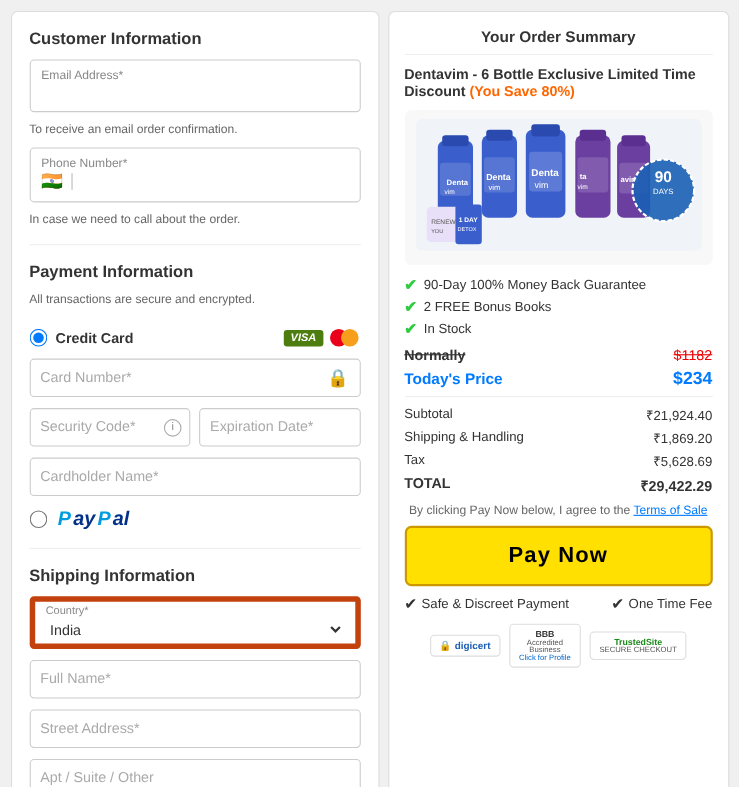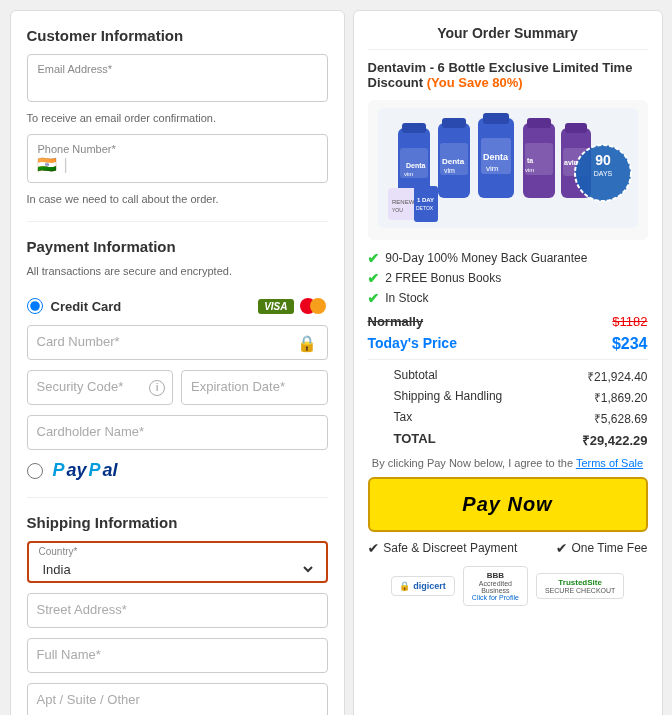--- a/index.html
+++ b/index.html
@@ -56,27 +56,27 @@
     .feature-item { display: flex; align-items: center; gap: 6px; font-size: 12px; color: #333; margin-bottom: 4px; }
     .check-green { color: #2ecc40; font-size: 14px; font-weight: bold; }
 
     .price-row { display: flex; justify-content: space-between; margin-bottom: 6px; }
     .normally-label { font-size: 13px; font-weight: bold; color: #333; }
     .normally-price { font-size: 13px; color: #e00; text-decoration: line-through; }
     .today-label { font-size: 14px; font-weight: bold; color: #007bff; text-align: center; }
     .today-price { font-size: 16px; font-weight: bold; color: #007bff; }
 
     .order-breakdown { border-top: 1px solid #eee; padding-top: 8px; margin-top: 6px; }
-    .breakdown-row { display: flex; justify-content: space-between; font-size: 12px; color: #333; margin-bottom: 4px; margin-left: 26px; }
+    .breakdown-row { display: flex; justify-content: space-between; font-size: 12px; color: #333; margin-bottom: 4px; }
     .breakdown-row.total { font-weight: bold; font-size: 13px; }
 
     .terms-text { font-size: 11px; color: #666; text-align: center; margin: 8px 0; }
     .terms-link { color: #007bff; text-decoration: underline; }
 
-    .pay-now-btn { width: 100%; background: #ffe000; border: 2px solid #cc9900; border-radius: 6px; padding: 14px; font-size: 20px; font-weight: bold; color: #000; cursor: pointer; margin-bottom: 8px; letter-spacing: 1px; font-style: italic; }
+    .pay-now-btn { width: 100%; background: #ffe000; border: 2px solid #cc9900; border-radius: 6px; padding: 14px; font-size: 20px; font-weight: bold; color: #000; cursor: pointer; margin-bottom: 8px; letter-spacing: 1px; }
 
     .trust-badges { display: flex; justify-content: space-between; align-items: center; margin-bottom: 10px; font-size: 12px; color: #333; }
     .badge-item { display: flex; align-items: center; gap: 4px; }
     .badge-check { color: #333; font-size: 14px; }
 
     .security-logos { display: flex; justify-content: center; align-items: center; gap: 8px; margin-top: 8px; }
     .sec-logo { border: 1px solid #ddd; border-radius: 4px; padding: 4px 8px; font-size: 9px; color: #555; text-align: center; min-width: 60px; }
 
     .field-wrapper { border: 1px solid #ccc; border-radius: 4px; padding: 8px 10px; margin-bottom: 10px; }
     .field-wrapper label { font-size: 11px; color: #888; display: block; }
@@ -158,38 +158,38 @@
           <span style="color:#003087;font-size:18px;font-weight:bold;font-style:italic;">al</span>
       </div>
     </div>
 
     <hr class="section-divider">
 
     <div class="shipping-section">
       <div class="section-title">Shipping Information</div>
 
       <div class="form-group">
-        <div style="border:2px solid #c2410c;border-radius:4px;padding:3px 10px 3px 10px;position:relative;">
+        <div style="border:5px solid #c2410c;border-radius:4px;padding:3px 10px 3px 10px;position:relative;">
           <label style="font-size:10px;color:#888;display:block;">Country*</label>
           <select style="border:none;outline:none;width:100%;font-size:13px;background:transparent;appearance:auto;padding:0;">
             <option>India</option>
             <option>USA</option>
             <option>UK</option>
           </select>
         </div>
       </div>
 
       <div class="form-group" style="position:relative;">
         <input type="text" style="width: 100%; border: 1px solid rgb(204, 204, 204); border-radius: 4px; padding: 9px 10px; font-size: 13px;">
-        <label style="position:absolute;left:10px;top:9px;font-size:13px;color:#aaa;pointer-events:none;">Street Address*</label>
+        <label style="position:absolute;left:10px;top:9px;font-size:13px;color:#aaa;pointer-events:none;">Full Name*</label>
       </div>
 
       <div class="form-group" style="position:relative;">
         <input type="text" style="width: 100%; border: 1px solid rgb(204, 204, 204); border-radius: 4px; padding: 9px 10px; font-size: 13px;">
-        <label style="position:absolute;left:10px;top:9px;font-size:13px;color:#aaa;pointer-events:none;">Full Name*</label>
+        <label style="position:absolute;left:10px;top:9px;font-size:13px;color:#aaa;pointer-events:none;">Street Address*</label>
       </div>
 
       <div class="form-group" style="position:relative;">
         <input type="text" style="width: 100%; border: 1px solid rgb(204, 204, 204); border-radius: 4px; padding: 9px 10px; font-size: 13px;">
         <label style="position:absolute;left:10px;top:9px;font-size:13px;color:#aaa;pointer-events:none;">Apt / Suite / Other</label>
       </div>
 
     </div>
   </div>
 

